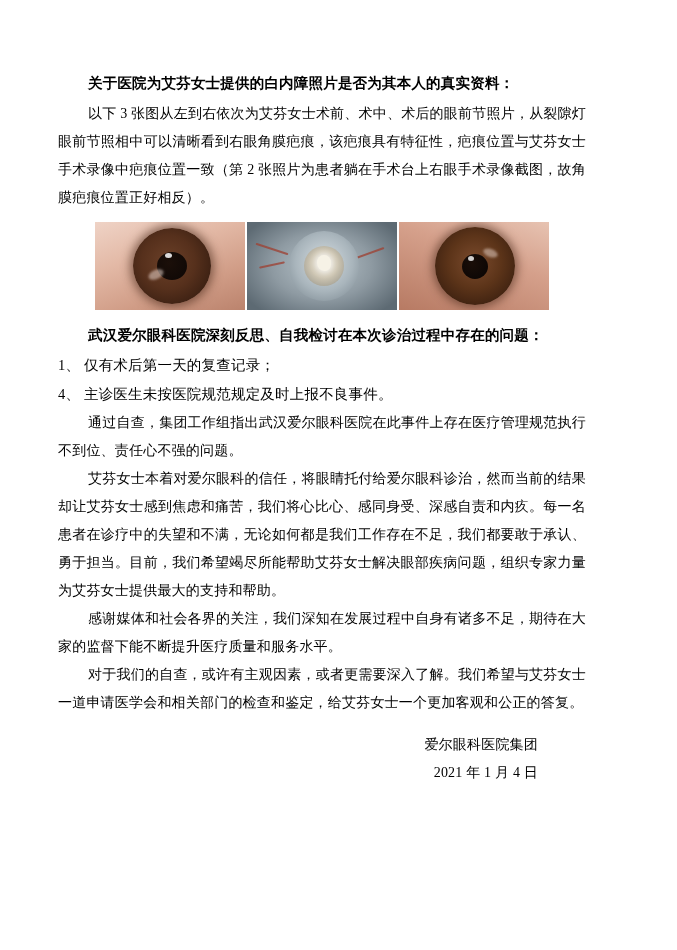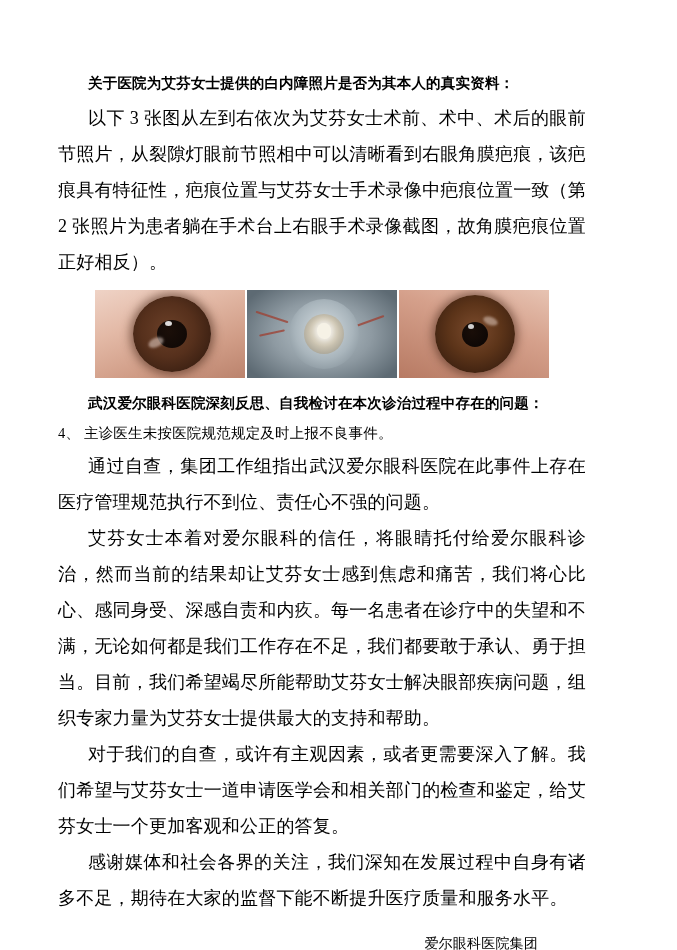--- a/index.html
+++ b/index.html
@@ -24,21 +24,21 @@
   }
   .heading {
     font-weight: bold;
     font-size: 14.5px;
     line-height: 1.9;
     text-indent: 30px;
     margin: 0 0 2px 0;
     letter-spacing: 0.2px;
   }
   p.body-para {
-    font-size: 18px;
+    font-size: 14px;
     line-height: 2.0;
     margin: 0;
     text-align: justify;
     text-indent: 30px;
     letter-spacing: 0.2px;
   }
   .list-item {
     font-size: 14.5px;
     line-height: 2.0;
     margin: 0;
@@ -216,27 +216,28 @@
       <div class="sclera"></div>
       <div class="iris"></div>
       <div class="pupil"></div>
       <div class="scar"></div>
       <div class="hl"></div>
     </div>
   </div>
 
   <div class="heading">武汉爱尔眼科医院深刻反思、自我检讨在本次诊治过程中存在的问题：</div>
 
+  <p class="list-item">1、 仅有术后第一天的复查记录；</p>
   <p class="list-item">4、 主诊医生未按医院规范规定及时上报不良事件。</p>
 
   <p class="body-para">通过自查，集团工作组指出武汉爱尔眼科医院在此事件上存在医疗管理规范执行不到位、责任心不强的问题。</p>
 
 
   <p class="body-para">艾芬女士本着对爱尔眼科的信任，将眼睛托付给爱尔眼科诊治，然而当前的结果却让艾芬女士感到焦虑和痛苦，我们将心比心、感同身受、深感自责和内疚。每一名患者在诊疗中的失望和不满，无论如何都是我们工作存在不足，我们都要敢于承认、勇于担当。目前，我们希望竭尽所能帮助艾芬女士解决眼部疾病问题，组织专家力量为艾芬女士提供最大的支持和帮助。</p>
+  <p class="body-para">感谢媒体和社会各界的关注，我们深知在发展过程中自身有诸多不足，期待在大家的监督下能不断提升医疗质量和服务水平。</p>
   <p class="body-para">对于我们的自查，或许有主观因素，或者更需要深入了解。我们希望与艾芬女士一道申请医学会和相关部门的检查和鉴定，给艾芬女士一个更加客观和公正的答复。</p>
-  <p class="body-para">感谢媒体和社会各界的关注，我们深知在发展过程中自身有诸多不足，期待在大家的监督下能不断提升医疗质量和服务水平。</p>
 
   <div class="sig-block">
     <div class="sig-line">爱尔眼科医院集团</div>
     <div class="sig-line">2021 年 1 月 4 日</div>
   </div>
 
 </div>
 
 </body></html>

